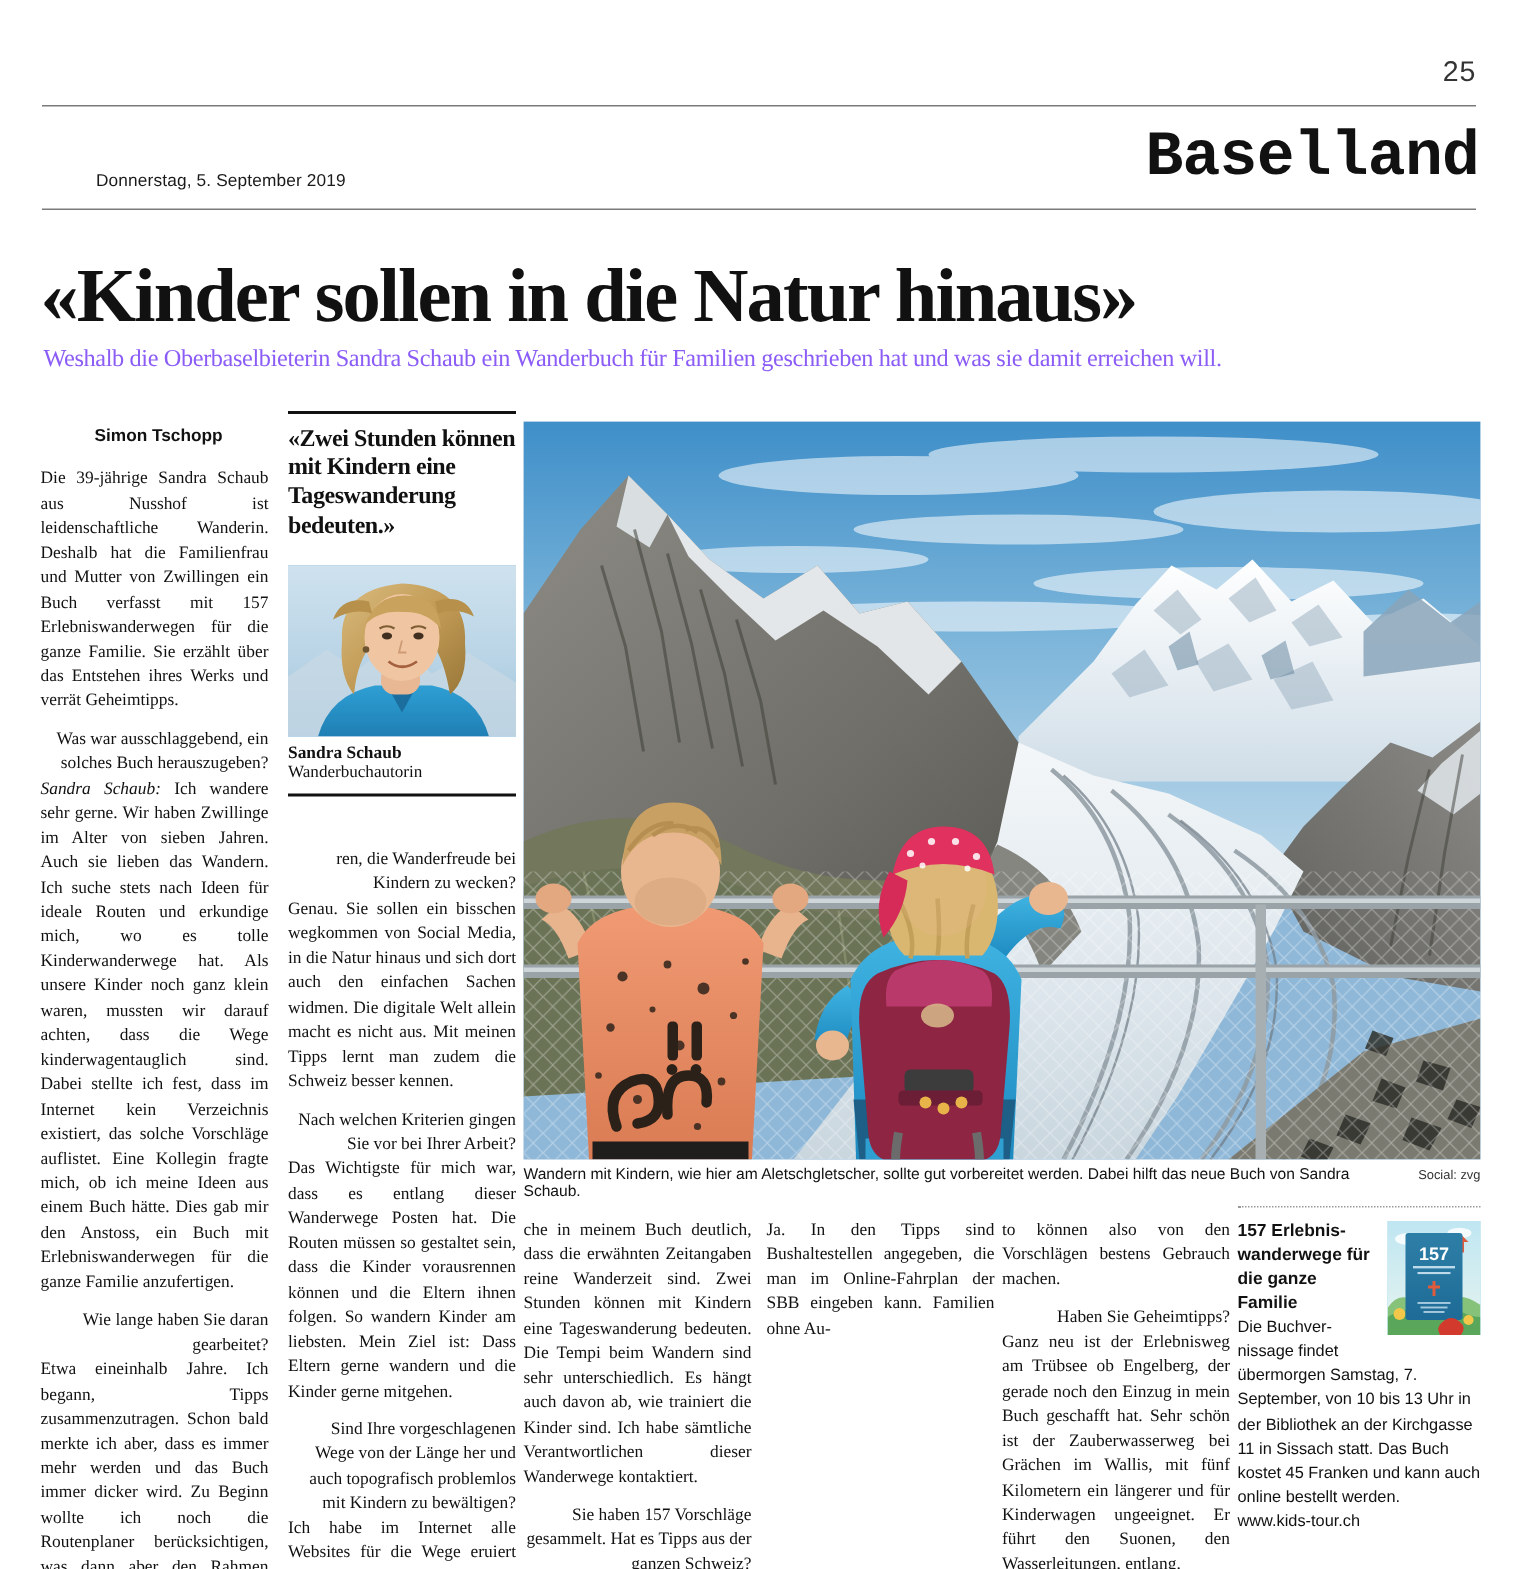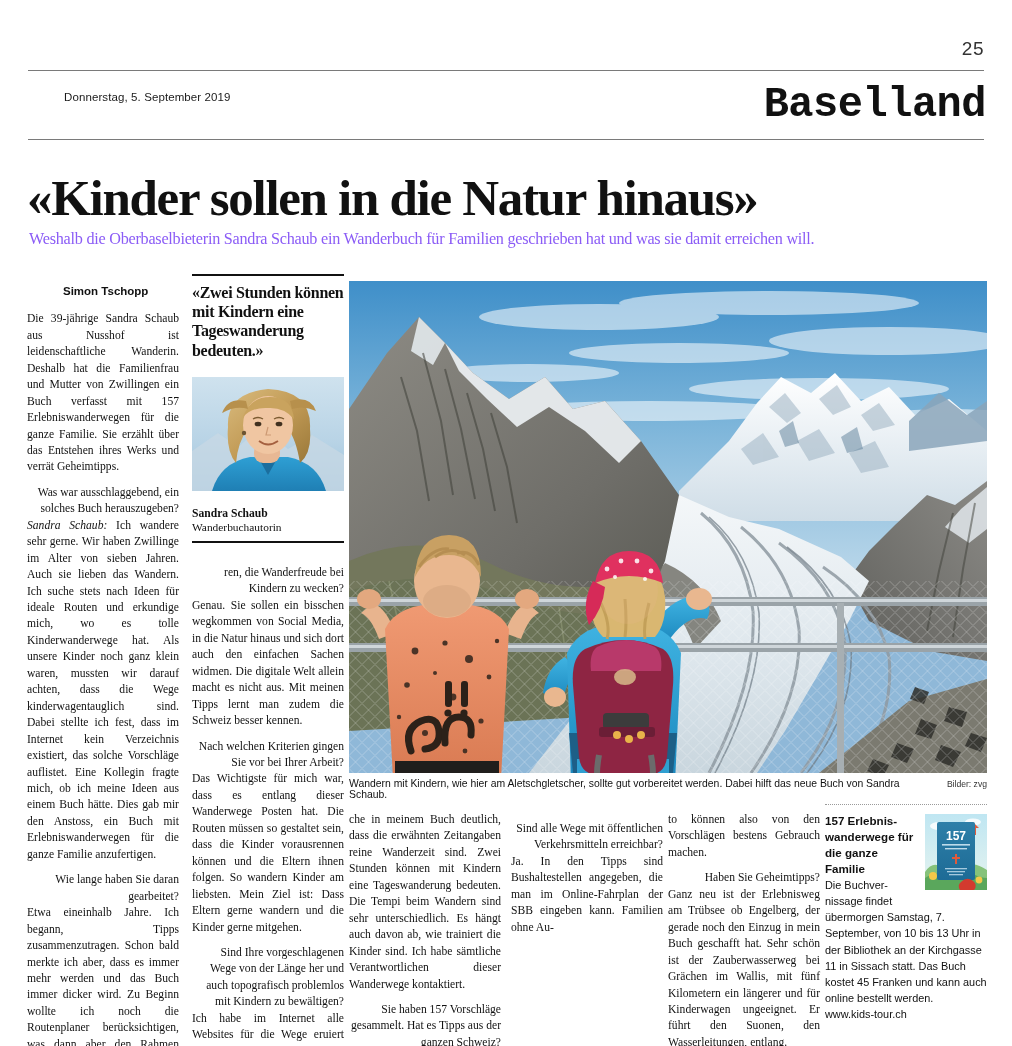--- a/index.html
+++ b/index.html
@@ -39,21 +39,21 @@
     position: absolute;
     left: 28px;
     right: 28px;
     top: 139px;
     height: 1px;
     background: #7a7a7a;
   }
   .dateline {
     position: absolute;
     left: 28px;
-    top: 91px;
+    top: 115px;
     font-family: "Liberation Sans", sans-serif;
     font-size: 11.5px;
     color: #1a1a1a;
     letter-spacing: 0.1px;
     padding-left: 36px;
   }
   .section-title {
     position: absolute;
     right: 26px;
     top: 84px;
@@ -153,21 +153,21 @@
     height: 114px;
     margin-top: 17px;
     overflow: hidden;
     background: #7fb3d5;
   }
   .portrait svg { display: block; width: 152px; height: 114px; }
   .portrait-name {
     font-family: "Liberation Serif", serif;
     font-weight: bold;
     font-size: 11.6px;
-    margin-top: 16px;
+    margin-top: 4px;
     color: #111;
   }
   .portrait-role {
     font-family: "Liberation Serif", serif;
     font-size: 11.4px;
     color: #111;
     line-height: 1.25;
   }
   .quote-rule-bottom {
     height: 2px;
@@ -549,30 +549,29 @@
           <circle cx="266" cy="296" r="2"></circle>
             <circle cx="296" cy="298" r="2"></circle>
         </g>
         <path d="M244 300 q-12 22 -4 44 q14 -16 16 -38 z" fill="#d62a58"></path>
       </g>
     </svg>
   </div>
 
   <div class="caption">
     <span>Wandern mit Kindern, wie hier am Aletschgletscher, sollte gut vorbereitet werden. Dabei hilft das neue Buch von Sandra Schaub.</span>
-    <span class="credit">Bilder: zvg</span>
+    <span class="credit">Social: zvg</span>
   </div>
 
   <div class="col" id="col3">
     <p>che in meinem Buch deutlich, dass die erwähnten Zeitangaben reine Wanderzeit sind. Zwei Stunden können mit Kindern eine Tageswanderung bedeuten. Die Tempi beim Wandern sind sehr unterschiedlich. Es hängt auch davon ab, wie trainiert die Kinder sind. Ich habe sämtliche Verantwortlichen dieser Wanderwege kontaktiert.</p>
     <span class="q">Sie haben 157 Vorschläge gesammelt. Hat es Tipps aus der ganzen Schweiz?</span>
   </div>
 
   <div class="col" id="col4">
-    <span class="q">Sind alle Wege mit öffentlichen Verkehrsmitteln erreichbar?</span>
     <p>Ja. In den Tipps sind Bushaltestellen angegeben, die man im Online-Fahrplan der SBB eingeben kann. Familien ohne Au-</p>
   </div>
 
   <div class="col" id="col5">
     <p style="margin-top:0">to können also von den Vorschlägen bestens Gebrauch machen.</p>
     <span class="q">Haben Sie Geheimtipps?</span>
     <p>Ganz neu ist der Erlebnisweg am Trübsee ob Engelberg, der gerade noch den Einzug in mein Buch geschafft hat. Sehr schön ist der Zauberwasserweg bei Grächen im Wallis, mit fünf Kilometern ein längerer und für Kinderwagen ungeeignet. Er führt den Suonen, den Wasserleitungen, entlang.</p>
   </div>
 
   <div class="infobox">

